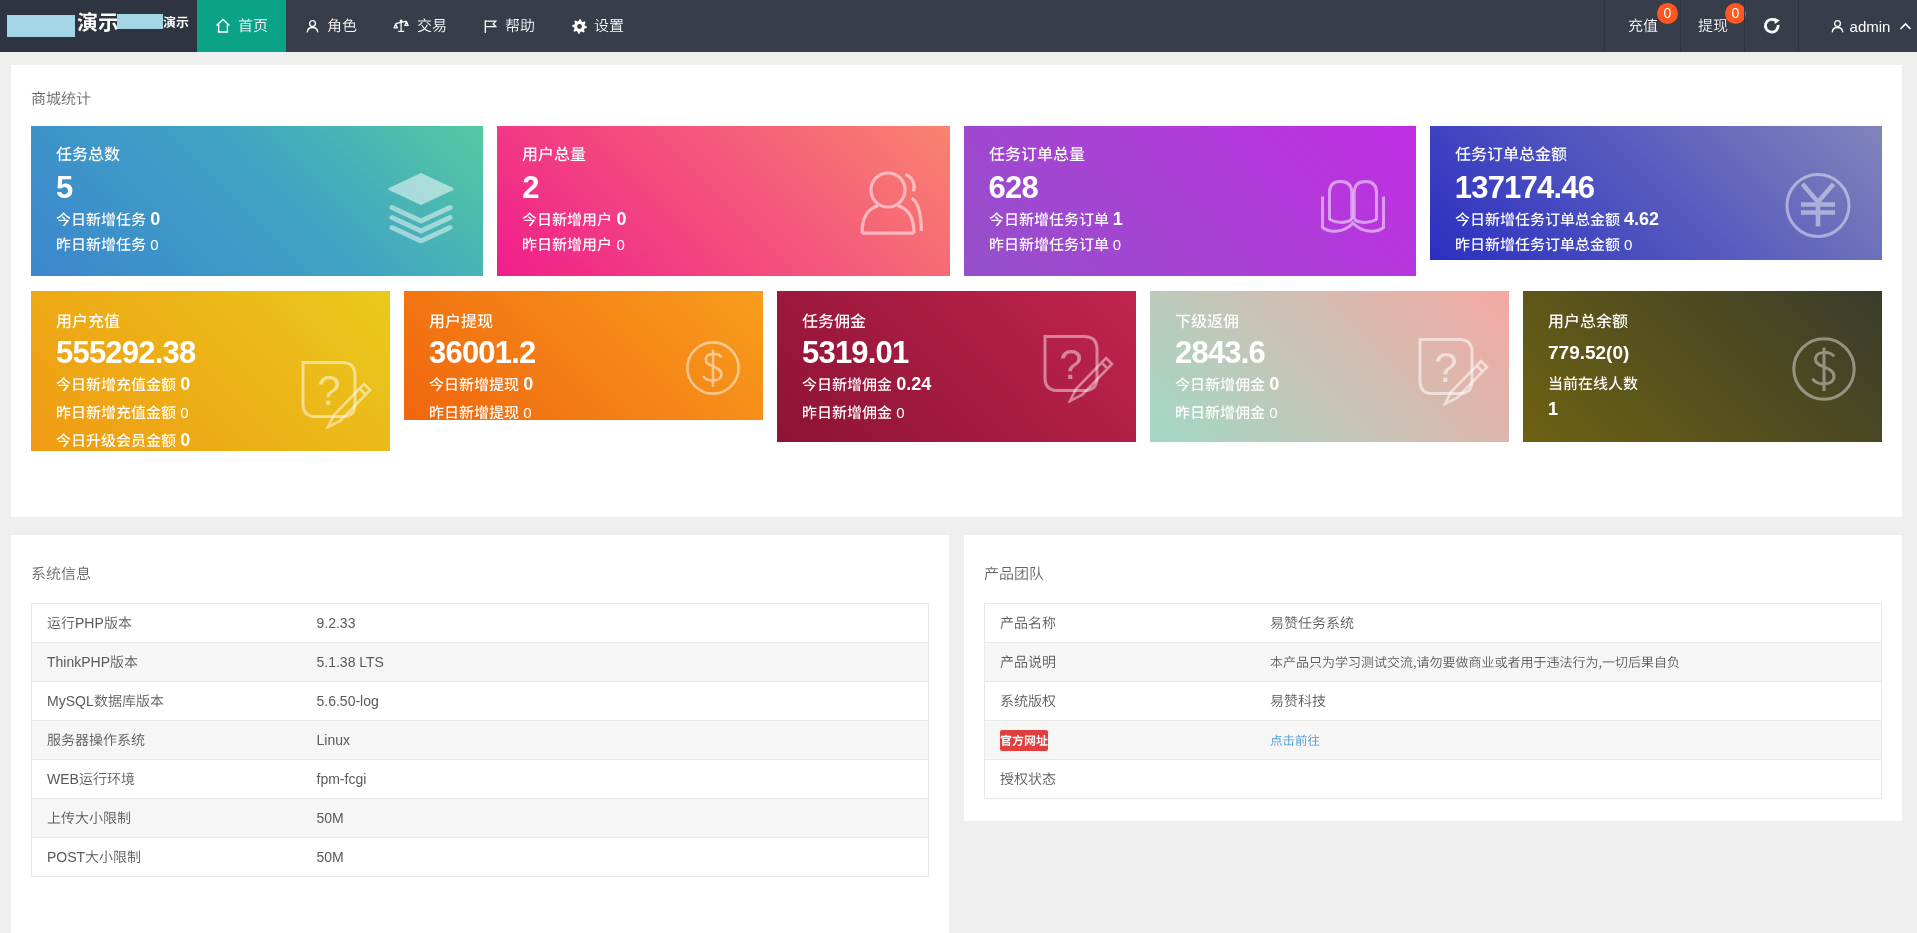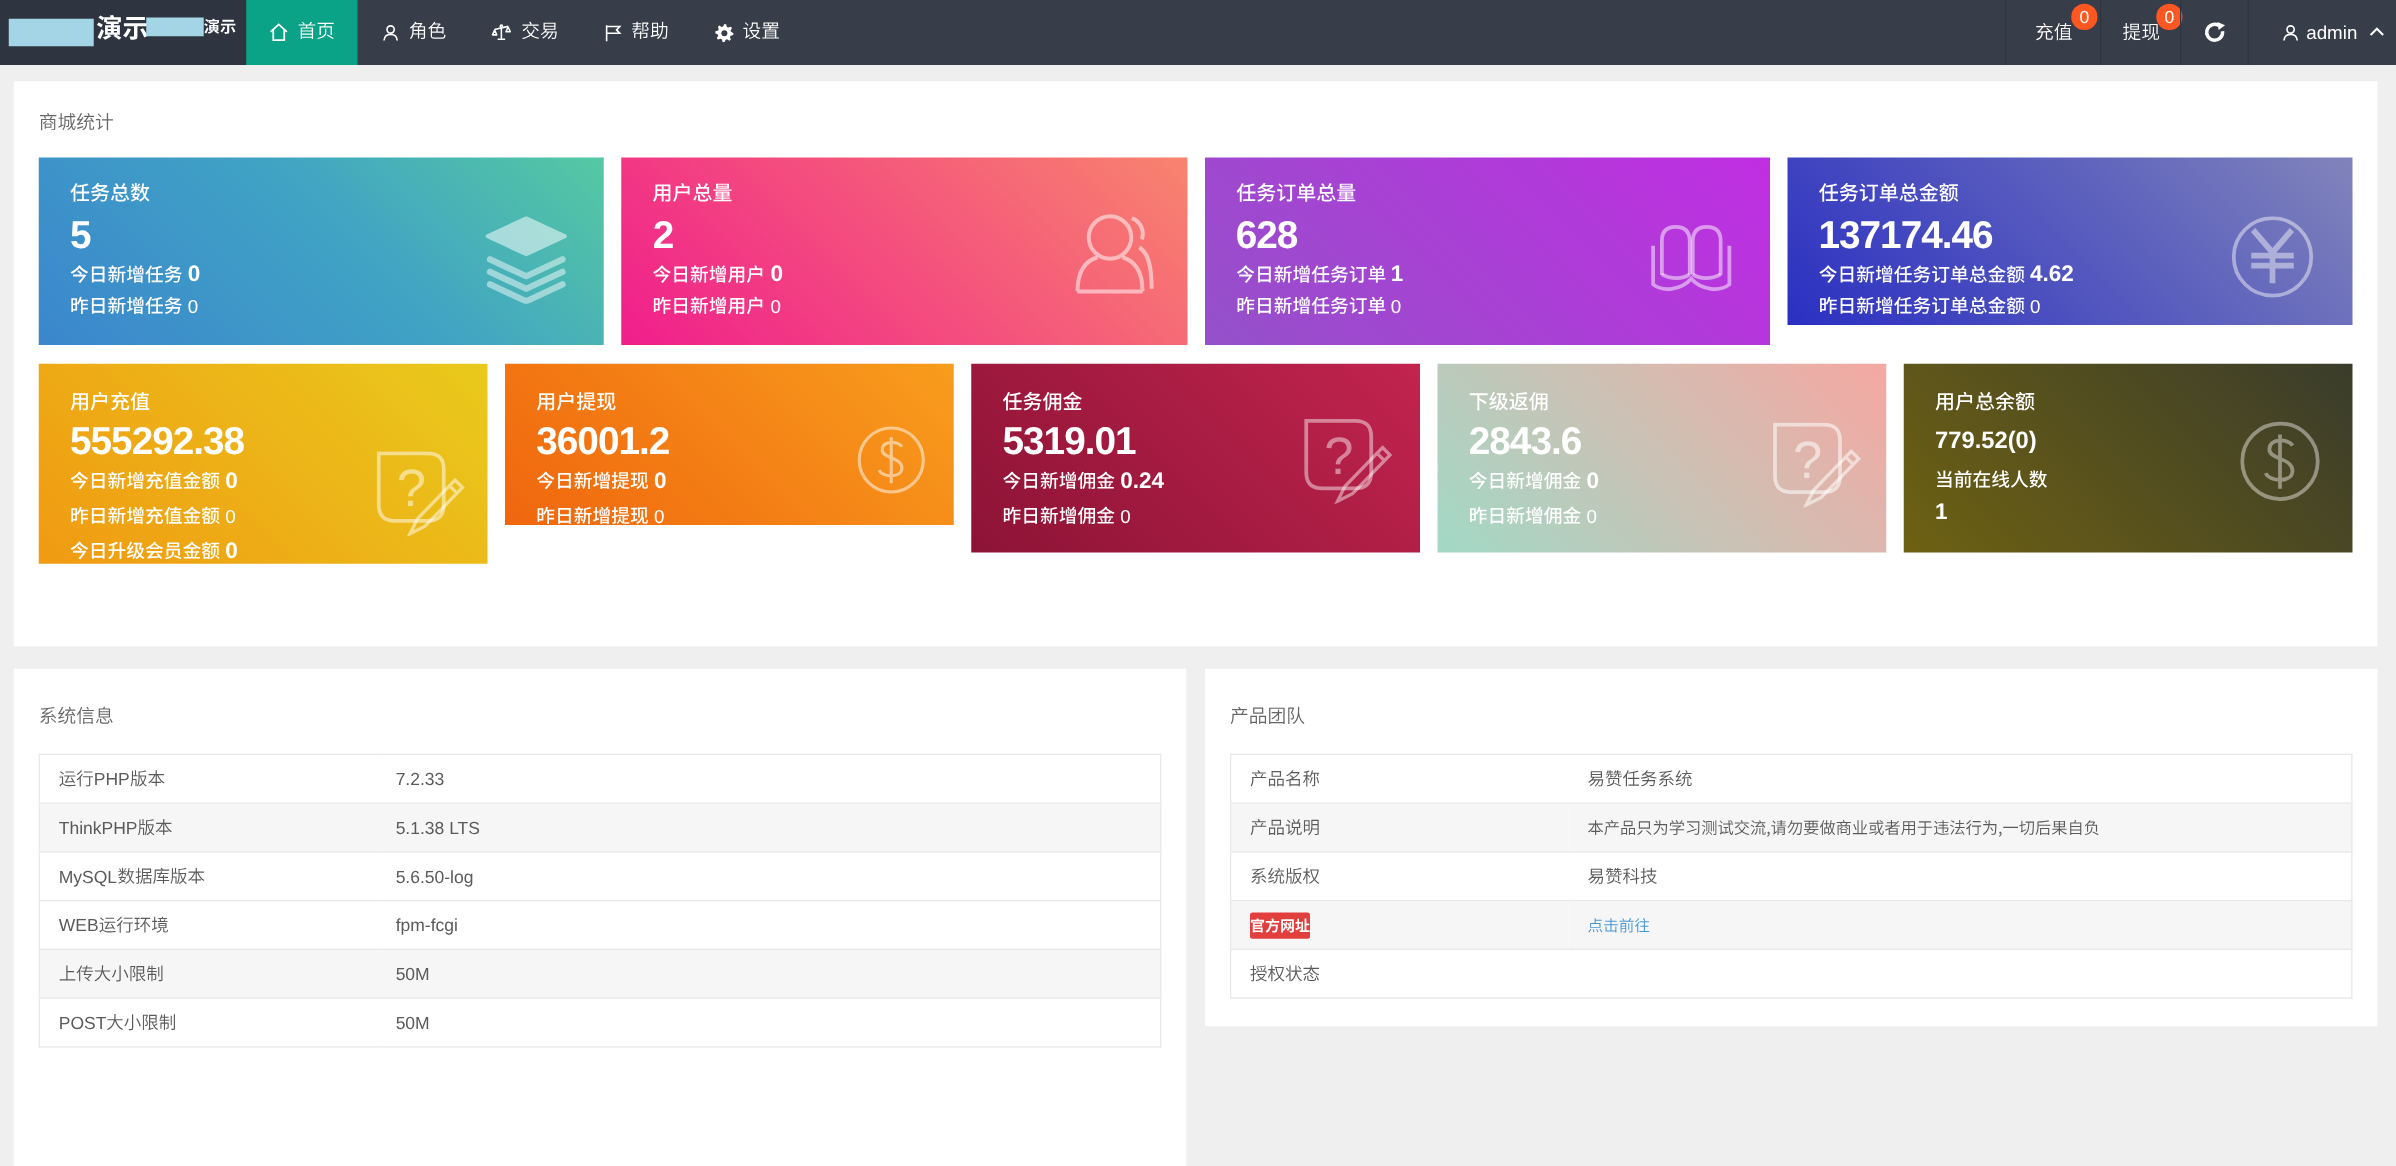--- a/index.html
+++ b/index.html
@@ -276,21 +276,21 @@
           </g>
         </svg>
         <span class="badge" style="right:-2px">0</span>
       </div>
 <div class="rit" style="width:54px">
         <svg width="18" height="18" viewBox="0 0 17 17" fill="none">
           <path d="M14.2 7.5 A6 6 0 1 1 11.4 3.2" stroke="#fff" stroke-width="2.6"></path>
           <polygon points="10.4,0.6 16.1,3.1 11.2,6.7" fill="#fff"></polygon>
         </svg>
       </div>
-<div class="rit" style="width:119px;justify-content:flex-start;padding-left:26px">
+<div class="rit" style="width:119px;justify-content:center;padding-left:26px">
         <svg width="15" height="15" viewBox="0 0 15 15" fill="none" stroke="#fff" stroke-width="1.3">
           <circle cx="7.5" cy="4.6" r="2.9"></circle>
           <path d="M2.2 13.4 C2.5 10.2 4.7 8.5 7.5 8.5 C10.3 8.5 12.5 10.2 12.8 13.4"></path>
         </svg>
         <span style="color:#fff;font-size:15px;margin-left:5px">admin</span>
         <span style="margin-left:9px"><svg width="13" height="9" viewBox="0 0 13 9" fill="none" stroke="#fff" stroke-width="1.6">
             <path d="M1.5 7 L6.5 2 L11.5 7"></path>
           </svg></span>
       </div>
 </div>
@@ -693,21 +693,21 @@
                 <g transform="translate(0,12) scale(0.0140,-0.0140)">
                   <use href="#g33" x="0"></use>
                   <use href="#g34" x="1000"></use>
                 </g>
               </svg><span class="lat">PHP</span><svg class="t" width="28" height="16" viewBox="0 0 28 16" style="vertical-align:-4px" fill="#5a5a5a">
                 <g transform="translate(0,12) scale(0.0140,-0.0140)">
                   <use href="#g35" x="0"></use>
                   <use href="#g36" x="1000"></use>
                 </g>
               </svg></td>
-            <td class="td2">7.2.33</td>
+            <td class="td2">9.2.33</td>
           </tr>
           <tr class="even">
             <td class="td1"><span class="lat">ThinkPHP</span><svg class="t" width="28" height="16" viewBox="0 0 28 16" style="vertical-align:-4px" fill="#5a5a5a">
                 <g transform="translate(0,12) scale(0.0140,-0.0140)">
                   <use href="#g35" x="0"></use>
                   <use href="#g36" x="1000"></use>
                 </g>
               </svg></td>
             <td class="td2">5.1.38 LTS</td>
           </tr>
@@ -715,20 +715,34 @@
             <td class="td1"><span class="lat">MySQL</span><svg class="t" width="70" height="16" viewBox="0 0 70 16" style="vertical-align:-4px" fill="#5a5a5a">
                 <g transform="translate(0,12) scale(0.0140,-0.0140)">
                   <use href="#g37" x="0"></use>
                   <use href="#g38" x="1000"></use>
                   <use href="#g39" x="2000"></use>
                   <use href="#g35" x="3000"></use>
                   <use href="#g36" x="4000"></use>
                 </g>
               </svg></td>
             <td class="td2">5.6.50-log</td>
+          </tr>
+          <tr class="even">
+            <td class="td1"><svg class="t" width="98" height="16" viewBox="0 0 98 16" style="vertical-align:-4px" fill="#5a5a5a">
+                <g transform="translate(0,12) scale(0.0140,-0.0140)">
+                  <use href="#g40" x="0"></use>
+                  <use href="#g41" x="1000"></use>
+                  <use href="#g42" x="2000"></use>
+                  <use href="#g43" x="3000"></use>
+                  <use href="#g44" x="4000"></use>
+                  <use href="#g45" x="5000"></use>
+                  <use href="#g46" x="6000"></use>
+                </g>
+              </svg></td>
+            <td class="td2">Linux</td>
           </tr>
           <tr>
             <td class="td1"><span class="lat">WEB</span><svg class="t" width="56" height="16" viewBox="0 0 56 16" style="vertical-align:-4px" fill="#5a5a5a">
                 <g transform="translate(0,12) scale(0.0140,-0.0140)">
                   <use href="#g33" x="0"></use>
                   <use href="#g34" x="1000"></use>
                   <use href="#g47" x="2000"></use>
                   <use href="#g48" x="3000"></use>
                 </g>
               </svg></td>

